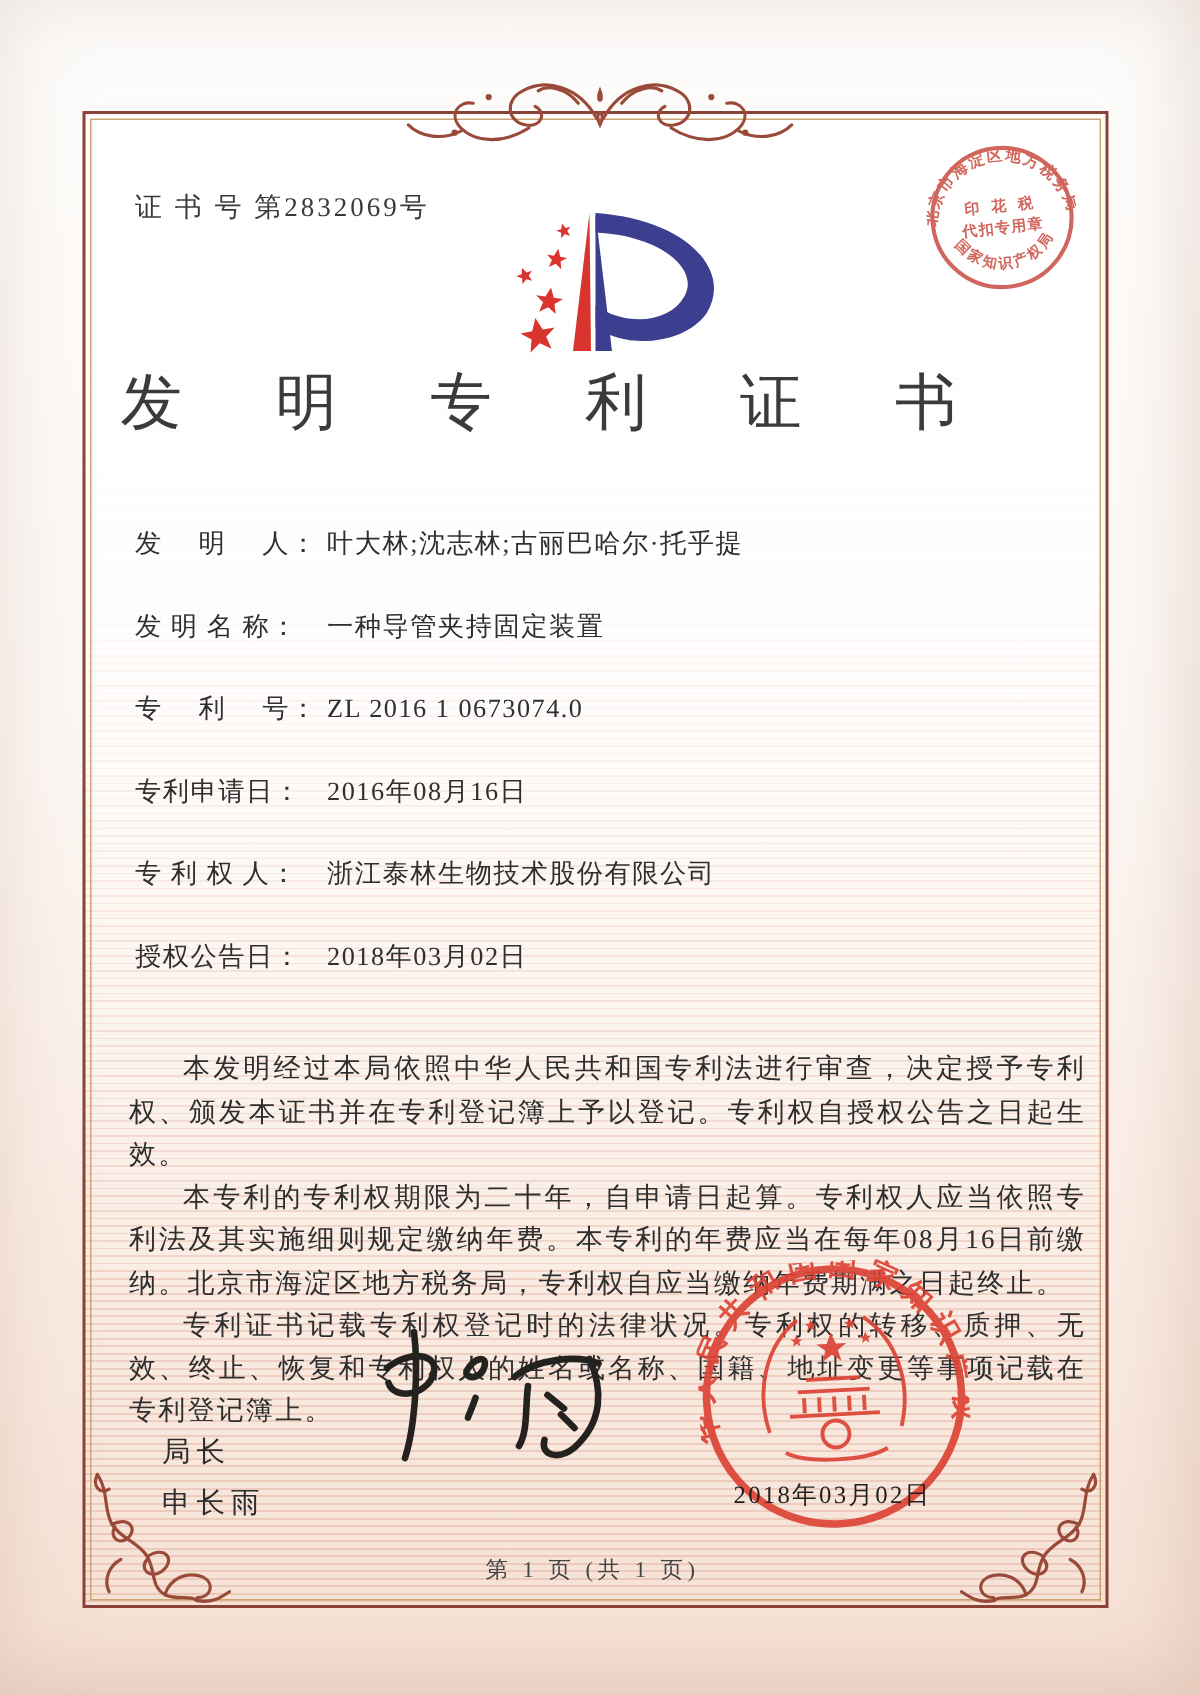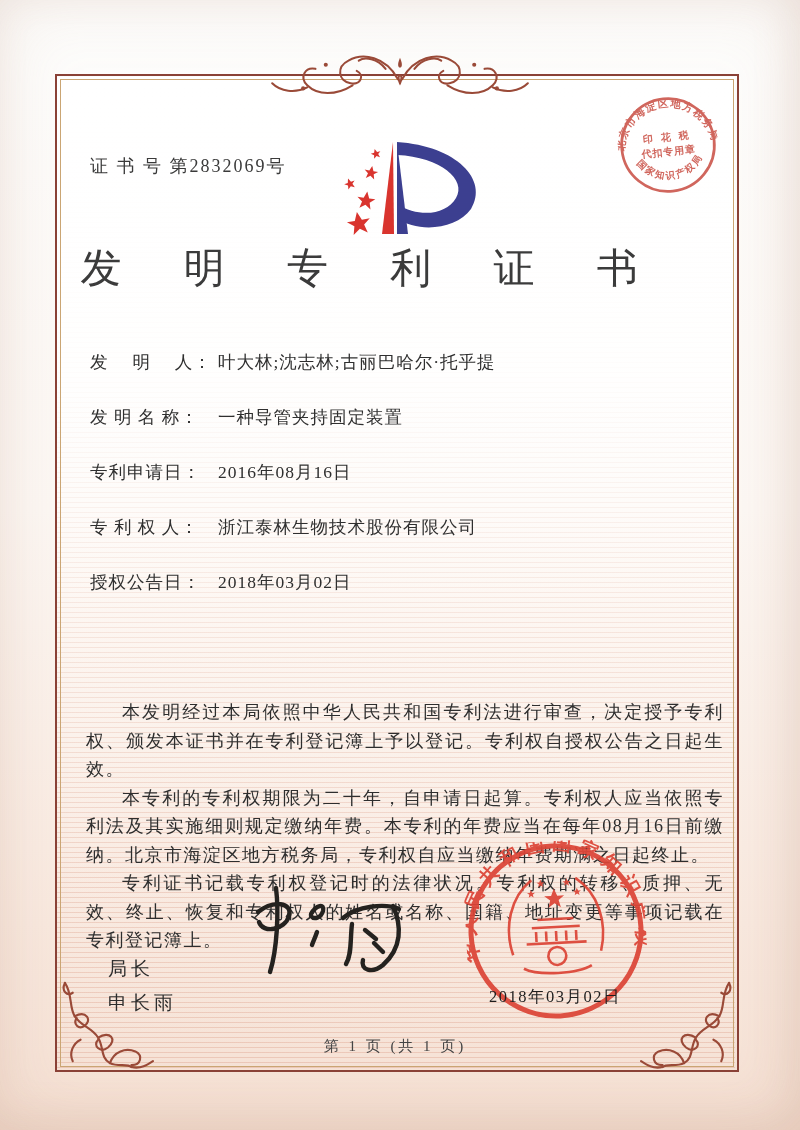--- a/index.html
+++ b/index.html
@@ -13,21 +13,21 @@
     box-shadow:inset 0 0 70px rgba(190,145,120,0.18), inset -10px -12px 40px rgba(170,120,100,0.12);}
   
   .texture{position:absolute;left:57px;top:77px;width:678px;height:991px;
     background:
       linear-gradient(to bottom,rgba(255,255,255,1) 0%,rgba(255,255,255,0.92) 30%,rgba(255,250,246,0.45) 55%,rgba(255,246,240,0.1) 80%,rgba(255,244,238,0) 100%),
       repeating-linear-gradient(to bottom,rgba(213,138,114,0.30) 0px,rgba(213,138,114,0.30) 1px,rgba(255,255,255,0) 1px,rgba(255,255,255,0) 5px);
   }
   .frame{position:absolute;left:55px;top:74px;width:680px;height:994px;
     border:2.5px solid #8a4136;}
   .frame-inner{position:absolute;inset:3px;border:1px solid #caa573;}
-  .certno{position:absolute;left:90px;top:126px;font-size:18px;letter-spacing:2px;color:#3a3a3a;margin-top:28px;}
+  .certno{position:absolute;left:90px;top:126px;font-size:18px;letter-spacing:2px;color:#3a3a3a;}
   .title{position:absolute;left:0;top:241px;width:724px;text-align:center;
     font-size:41px;letter-spacing:26px;padding-left:20px;box-sizing:border-box;
     color:#3b3b3b;font-weight:500;}
   .fields{position:absolute;left:90px;top:350px;width:620px;}
   .field-row{height:24px;margin-bottom:31px;font-size:17.5px;color:#2f2f2f;letter-spacing:1px;white-space:nowrap;}
   .field-label{display:inline-block;min-width:128px;}
   .paras{position:absolute;left:86px;top:662px;width:638px;font-size:18px;line-height:28.5px;
     color:#2e2e2e;letter-spacing:1.5px;text-align:justify;margin-top:36px;}
   .paras p{margin:0;text-indent:2em;}
   .signer{position:absolute;left:108px;top:952px;font-size:19px;letter-spacing:4px;color:#2c2c2c;line-height:34px;}
@@ -121,20 +121,23 @@
   <div class="title">发 明 专 利 证 书</div>
 
   <div class="fields">
     <div class="field-row">
       <span class="field-label">发　 明　 人：</span><span>叶大林;沈志林;古丽巴哈尔·托乎提</span>
     </div>
     <div class="field-row">
       <span class="field-label">发 明 名 称：</span><span>一种导管夹持固定装置</span>
     </div>
     <div class="field-row">
+      <span class="field-label">专　 利　 号：</span><span>ZL 2016 1 0673074.0</span>
+    </div>
+    <div class="field-row">
       <span class="field-label">专利申请日：</span><span>2016年08月16日</span>
     </div>
     <div class="field-row">
       <span class="field-label">专 利 权 人：</span><span>浙江泰林生物技术股份有限公司</span>
     </div>
     <div class="field-row">
       <span class="field-label">授权公告日：</span><span>2018年03月02日</span>
     </div>
   </div>
 

